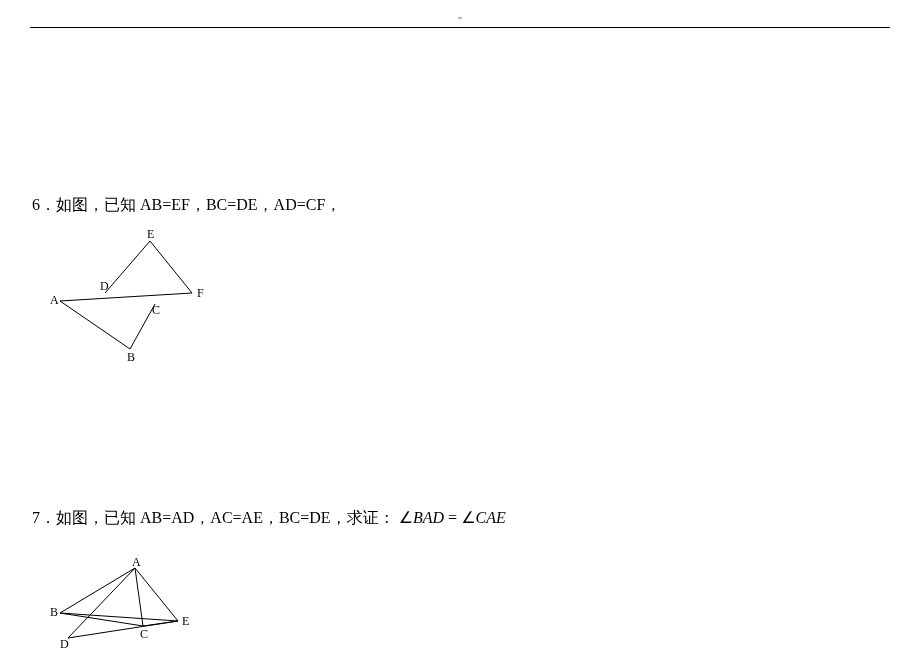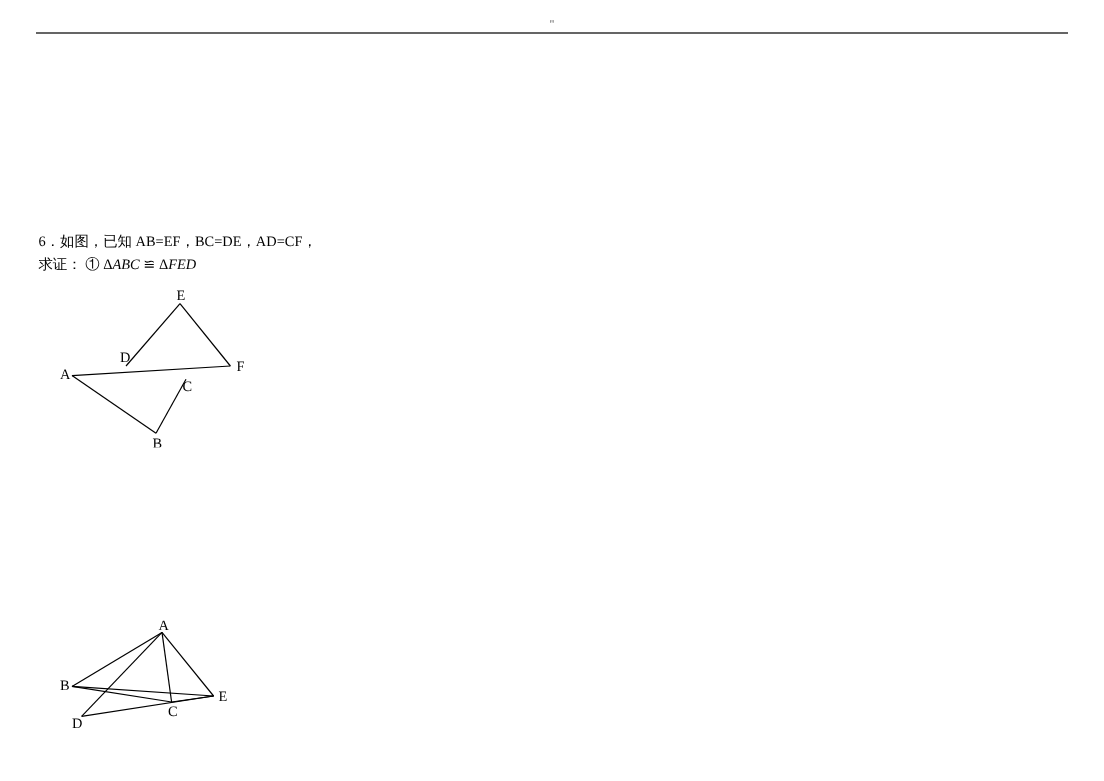--- a/index.html
+++ b/index.html
@@ -35,21 +35,21 @@
       position: absolute;
       top: 192px;
       left: 32px;
       right: 32px;
     }
     .problem-6 {
       margin-bottom: 140px;
     }
     .problem-line {
       line-height: 1.6;
-      font-size: 12px;
+      font-size: 16px;
     }
     .math-italic {
       font-family: "Times New Roman", serif;
       font-style: italic;
     }
     .math-upright {
       font-family: "Times New Roman", serif;
       font-style: normal;
     }
     .indent {
@@ -68,27 +68,20 @@
 
 <div class="header-mark">"</div>
 <div class="hr-line"></div>
 
 <div class="content">
 
   <div class="problem-6">
     <div class="problem-line">
       <span>6</span><span>．如图，已知 AB=EF，BC=DE，AD=CF，</span>
     </div>
-    <div class="problem-line">
-      <span>求证：</span>
-      <span>①</span>
-      <span class="math-upright">Δ</span><span class="math-italic">ABC</span>
-      <span class="math-upright">≌</span>
-      <span class="math-upright">Δ</span><span class="math-italic">FED</span>
-    </div>
 
     <div class="svg-figure">
       <svg width="160" height="135" viewBox="0 0 160 135">
         <g stroke="#000" stroke-width="1" fill="none">
           <line x1="10" y1="75" x2="142" y2="67"></line>
           <line x1="55" y1="67" x2="100" y2="15"></line>
           <line x1="100" y1="15" x2="142" y2="67"></line>
           <line x1="10" y1="75" x2="80" y2="123"></line>
           <line x1="80" y1="123" x2="105" y2="78"></line>
         </g>
@@ -98,20 +91,24 @@
           <text x="102" y="88">C</text>
           <text x="147" y="71">F</text>
           <text x="97" y="12">E</text>
           <text x="77" y="135">B</text>
         </g>
       </svg>
     </div>
   </div>
 
   <div class="problem-7">
+    <div class="problem-line">
+      <span>7</span><span>．如图，已知 AB=AD，AC=AE，BC=DE，求证：</span>
+      <span class="math-upright">∠</span><span class="math-italic">BAD</span><span class="math-upright"> = </span><span class="math-upright">∠</span><span class="math-italic">CAE</span>
+    </div>
 
     <div class="svg-figure" style="margin-top:28px;">
       <svg width="150" height="95" viewBox="0 0 150 95">
         <g stroke="#000" stroke-width="1" fill="none">
           <line x1="85" y1="10" x2="10" y2="55"></line>
           <line x1="85" y1="10" x2="18" y2="80"></line>
           <line x1="85" y1="10" x2="93" y2="68"></line>
           <line x1="85" y1="10" x2="128" y2="63"></line>
           <line x1="10" y1="55" x2="93" y2="68"></line>
           <line x1="93" y1="68" x2="128" y2="63"></line>

